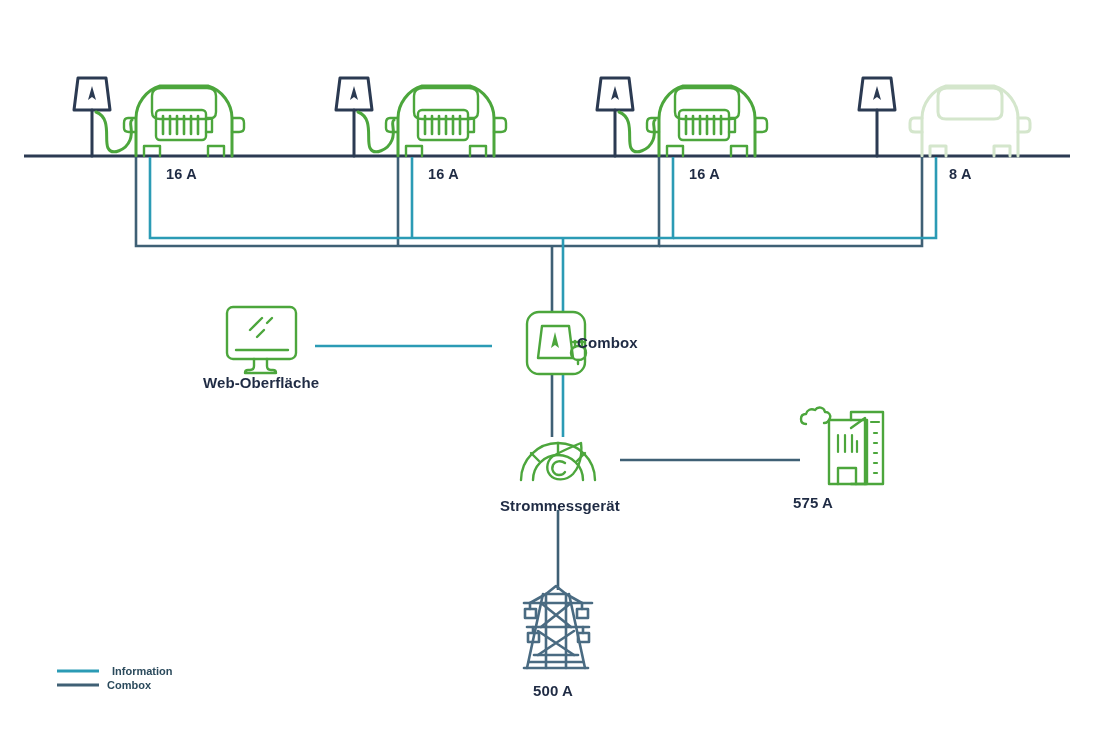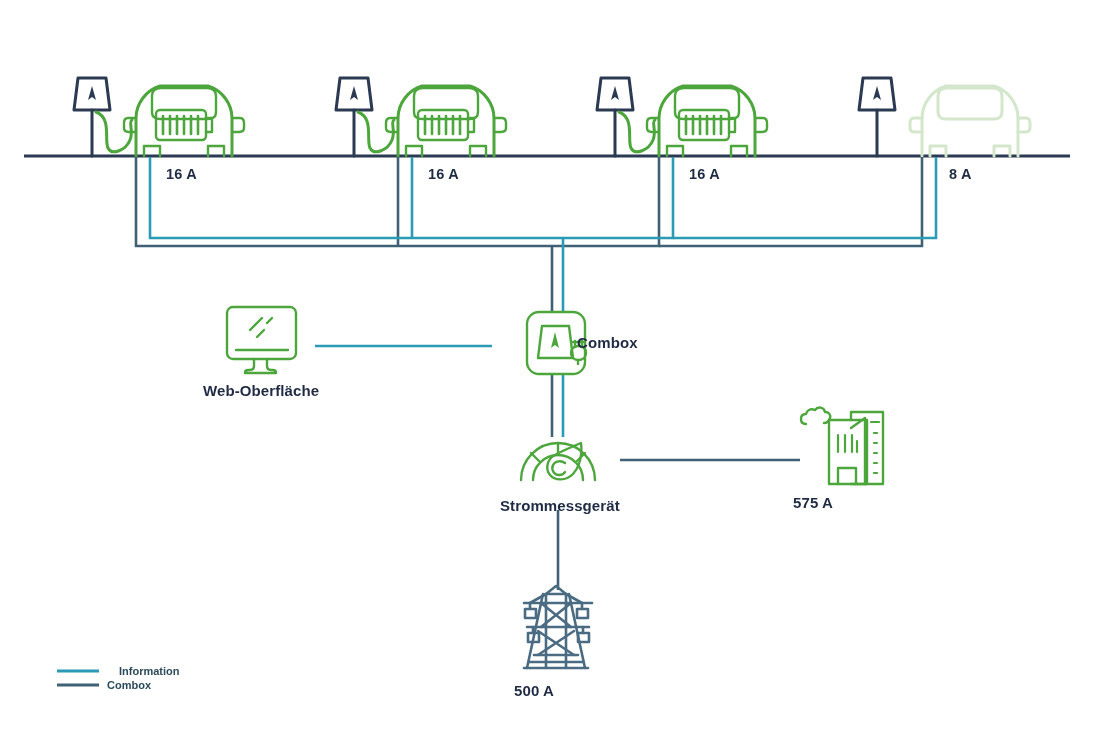--- a/index.html
+++ b/index.html
@@ -298,27 +298,27 @@
   </svg>
 
   <div class="lbl amp-lbl" style="left:166px; top:166px;">16 A</div>
 
   <div class="lbl amp-lbl" style="left:428px; top:166px;">16 A</div>
 
   <div class="lbl amp-lbl" style="left:689px; top:166px;">16 A</div>
 
   <div class="lbl amp-lbl" style="left:949px; top:166px;">8 A</div>
 
-  <div class="lbl node-lbl" style="left:203px; top:382px;">Web-Oberfläche</div>
+  <div class="lbl node-lbl" style="left:203px; top:374px;">Web-Oberfläche</div>
 
   <div class="lbl node-lbl" style="left:577px; top:334px;">Combox</div>
 
   <div class="lbl node-lbl" style="left:500px; top:497px;">Strommessgerät</div>
 
   <div class="lbl node-lbl" style="left:793px; top:494px;">575 A</div>
 
-  <div class="lbl node-lbl" style="left:514px; top:682px;">500 A</div>
-
-  <div class="legend-lbl" style="left:107px; top:665px;padding-left:12px;">Information</div>
+  <div class="lbl node-lbl" style="left:533px; top:682px;">500 A</div>
+
+  <div class="legend-lbl" style="left:100px; top:665px;padding-left:12px;">Information</div>
 
   <div class="legend-lbl" style="left:107px; top:679px;">Combox</div>
 
 </div>
 
 </body></html>

